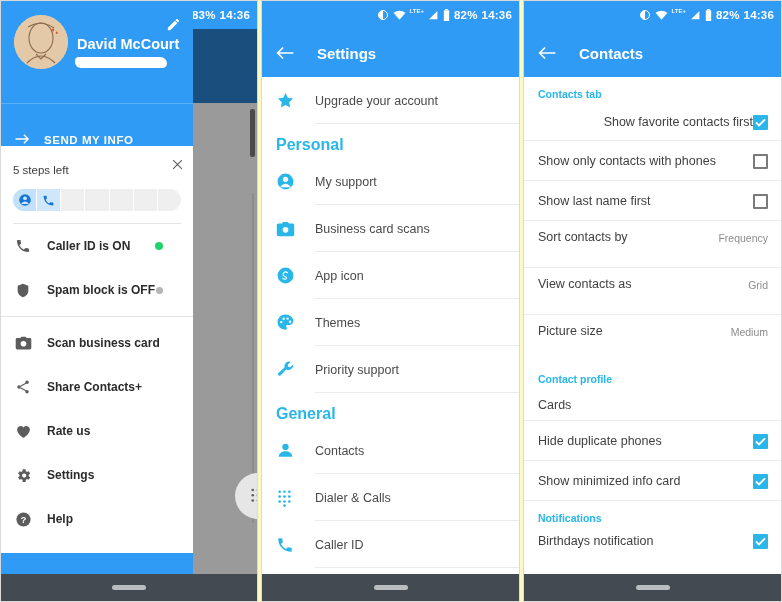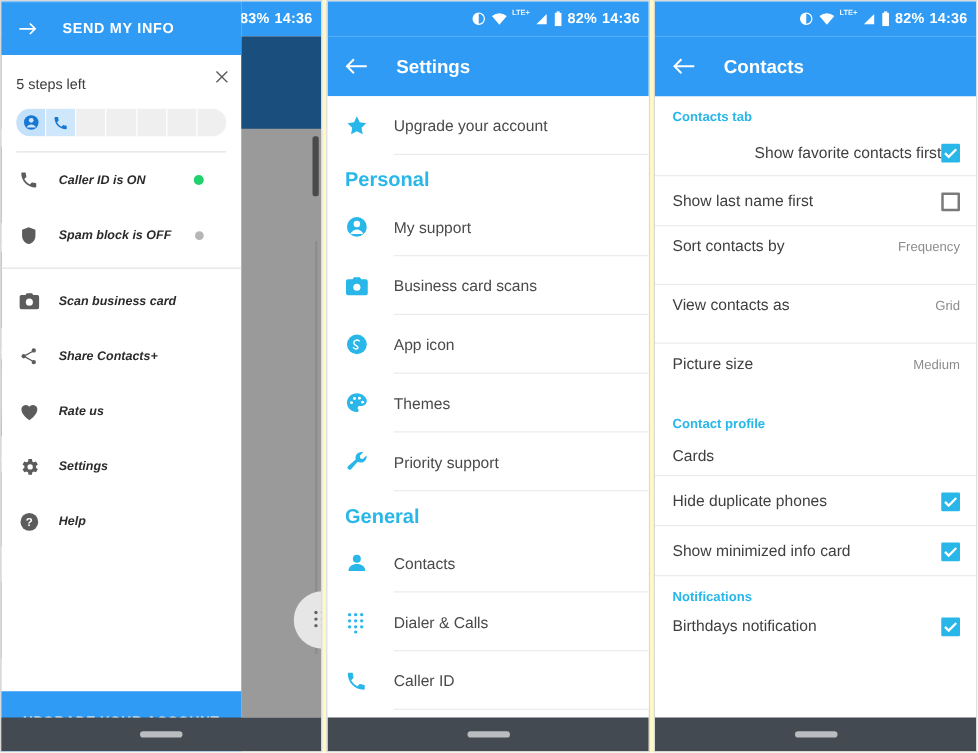--- a/index.html
+++ b/index.html
@@ -87,22 +87,22 @@
   }
   .edit-pencil {
     position: absolute;
     right: 12px; top: 16px;
     color: #ffffff;
   }
   .send-info {
     background: #2F9BF4;
     height: 43px;
     display: flex;
-    align-items: center;
-    gap: 19px;
+    align-items: flex-end;
+    gap: 13px;
     padding-left: 13px;
     color: #ffffff;
     font-size: 11.5px;
     font-weight: bold;
     letter-spacing: .55px;
     border-top: 1px solid rgba(255,255,255,.22);
   }
   .steps-wrap { padding: 14px 12px 0 12px; position: relative; }
   .steps-label { font-size: 11.5px; color: #3b3b3b; }
   .steps-close {
@@ -130,21 +130,21 @@
 
   .dlist { flex: 1; }
   .ditem {
     height: 44px;
     display: flex;
     align-items: center;
     padding-left: 14px;
     position: relative;
   }
   .ditem .dicon { width: 32px; display: flex; align-items: center; color: #5c5c5c; }
-  .ditem .dlabel { font-size: 10px; color: #2b2b2b; font-weight: bold; font-style: italic; }
+  .ditem .dlabel { font-size: 12px; color: #2b2b2b; font-weight: bold; }
   .dot { position: absolute; right: 30px; width: 8px; height: 8px; border-radius: 50%; }
   .dot.on { background: #21D16B; }
   .dot.off { background: #B6B6B6; width: 7px; height: 7px; }
 
   .upgrade-btn {
     height: 50px;
     background: #2F9BF4;
     color: #ffffff;
     display: flex; align-items: center; justify-content: center;
     font-size: 11px; font-weight: bold; letter-spacing: .5px;
@@ -368,20 +368,39 @@
               <circle cx="5" cy="18" r="1.8"></circle>
                 <circle cx="12" cy="18" r="1.8"></circle>
                 <circle cx="19" cy="18" r="1.8"></circle>
             </svg>
           </div>
         </div>
       </div>
     </div>
 
     <div class="drawer">
+      <div class="drawer-head">
+        <div class="avatar">
+          <svg width="54" height="54" viewBox="0 0 54 54">
+            <circle cx="27" cy="27" r="27" fill="#E3C9A8"></circle>
+            <ellipse cx="27" cy="23" rx="12" ry="15" fill="none" stroke="#8a6b4e" stroke-width="1.1"></ellipse>
+            <path d="M14 12 Q27 4 40 13" fill="none" stroke="#8a6b4e" stroke-width="1.1"></path>
+            <path d="M13 48 Q27 34 41 48" fill="none" stroke="#8a6b4e" stroke-width="1.1"></path>
+            <path d="M22 39 L27 44 L32 39" fill="none" stroke="#8a6b4e" stroke-width="1.1"></path>
+            <path d="M38 14 l2 2 M40 14 l-2 2 M42 17 l1.5 1.5 M43.5 17 l-1.5 1.5" stroke="#d4553a" stroke-width="1.3"></path>
+          </svg>
+        </div>
+        <div class="drawer-name">David McCourt</div>
+        <div class="drawer-redact"></div>
+        <span class="edit-pencil">
+          <svg width="15" height="15" viewBox="0 0 24 24" fill="#ffffff">
+              <path d="M3 17.2V21h3.8L18 9.8 14.2 6 3 17.2zM20.7 7.1c.4-.4.4-1 0-1.4l-2.4-2.4c-.4-.4-1-.4-1.4 0l-1.8 1.8L18.9 8.9l1.8-1.8z"></path>
+            </svg>
+        </span>
+      </div>
 
       <div class="send-info">
         <svg width="17" height="14" viewBox="0 0 24 20" fill="none" stroke="#ffffff" stroke-width="2">
             <path d="M2 10h18M14 4l6 6-6 6"></path>
           </svg>
         <span>SEND MY INFO</span>
       </div>
 
       <div class="steps-wrap">
         <span class="steps-label">5 steps left</span>
@@ -701,20 +720,25 @@
       <div class="prow" style="min-height:38px;justify-content:flex-end;">
         <span class="ptitle">Show favorite contacts first</span>
         <span class="cbox checked">
           <svg width="11" height="9" viewBox="0 0 12 10" fill="none" stroke="#ffffff" stroke-width="2">
               <path d="M1 5 L4.3 8.3 L11 1.5"></path>
             </svg>
         </span>
         <span class="phr"></span>
       </div>
 
+      <div class="prow">
+        <span class="ptitle">Show only contacts with phones</span>
+        <span class="cbox"></span>
+        <span class="phr"></span>
+      </div>
 
       <div class="prow">
         <span class="ptitle">Show last name first</span>
         <span class="cbox"></span>
         <span class="phr"></span>
       </div>
 
       <div class="prow tall">
         <span class="ptitle">Sort contacts by</span>
         <span class="psub">Frequency</span>

